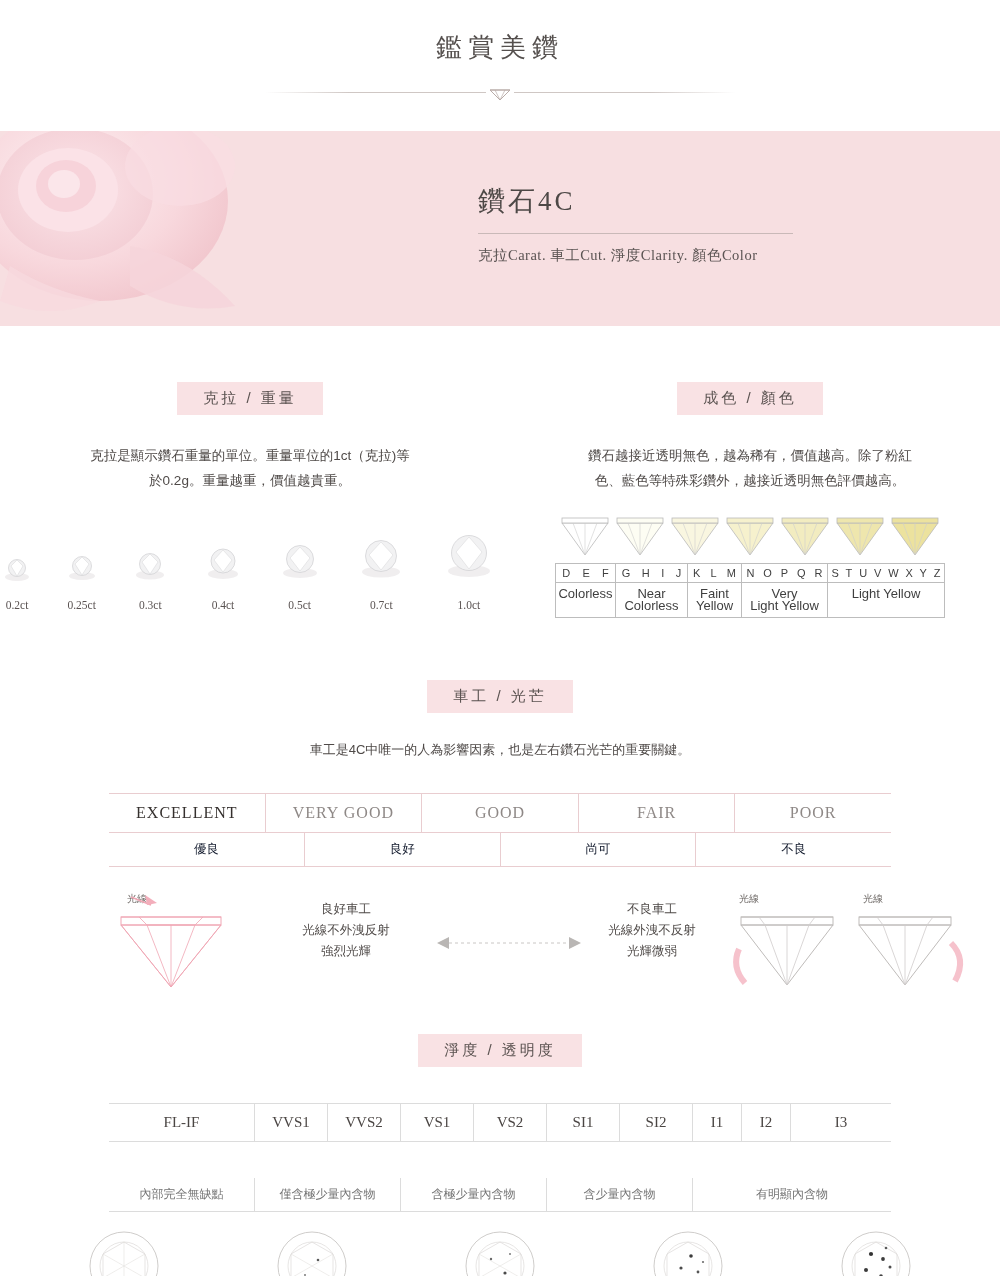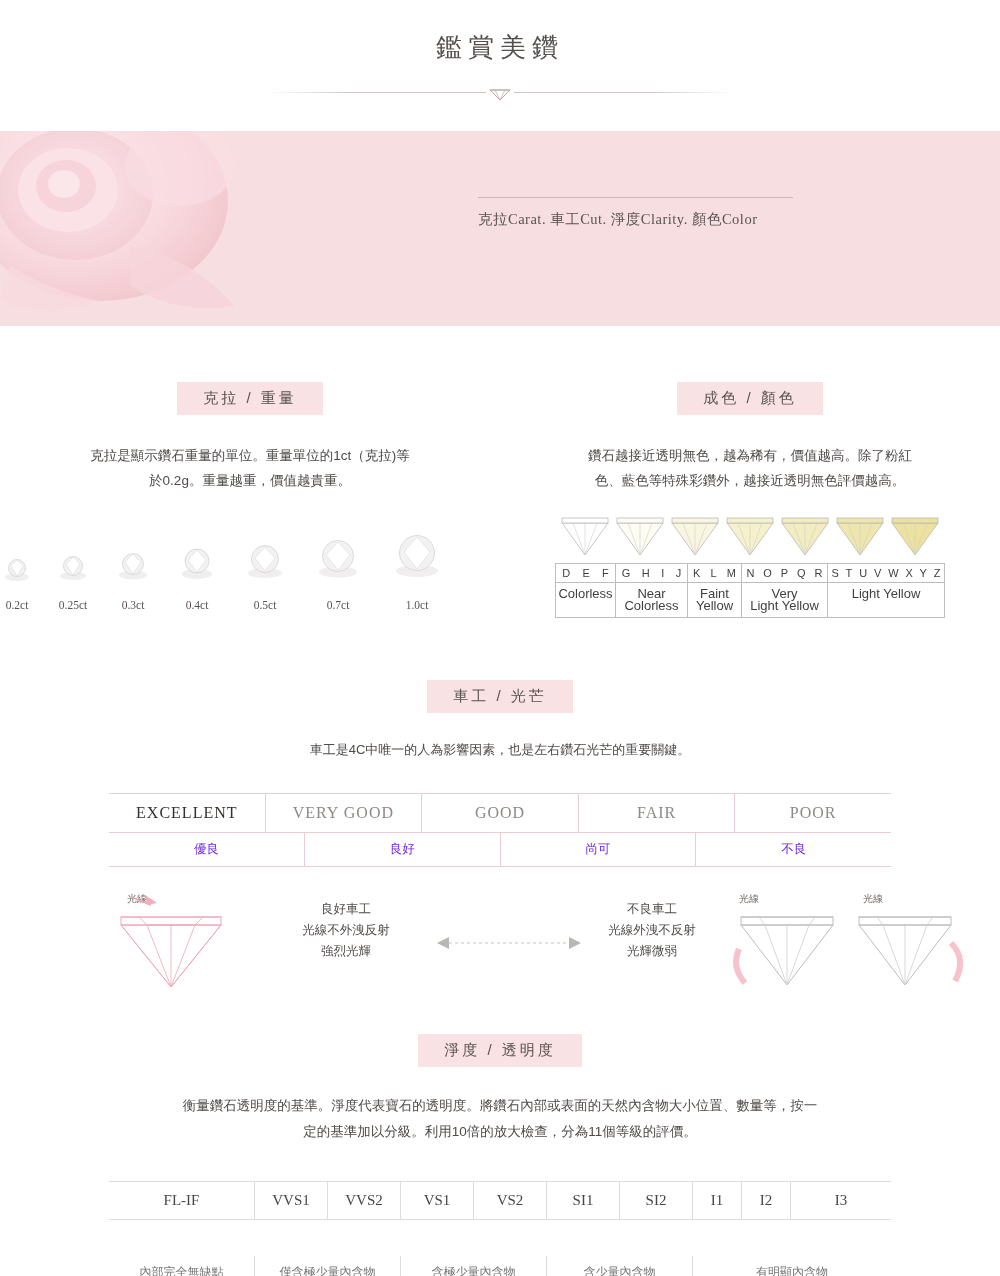--- a/index.html
+++ b/index.html
@@ -85,21 +85,21 @@
     font-size:13.5px;
     line-height:25px;
     color:#4f4a48;
     margin:28px auto 0;
     width:330px;
     text-align:center;
   }
 
   
   .carat-row {
-    display:flex; justify-content:flex-start; align-items:flex-end;
+    display:flex; justify-content:space-between; align-items:flex-end;
     gap:20px; margin-top:30px;
   }
   .carat-item { text-align:center; }
   .carat-item .stone { margin:0 auto; display:block; }
   .carat-item .lbl {
     font-family:"Liberation Serif", serif;
     font-size:11.5px; color:#5a5352; margin-top:14px;
   }
 
   
@@ -123,21 +123,21 @@
     font-family:"Liberation Serif", serif;
     font-size:16px; letter-spacing:1px;
     border-right:1px solid #e9cdd0;
   }
   .cut-grades .cell:last-child { border-right:none; }
   .cut-grades .cell.first { color:#35302e; }
   .cut-grades .cell.rest { color:#8e8886; }
   .cut-zh { display:flex; border-bottom:1px solid #e9cdd0; }
   .cut-zh .cell {
     flex:1; text-align:center; padding:8px 0;
-    font-size:12.5px; color:#6d28d9;
+    font-size:12.5px; color:#0f172a;
     border-right:1px solid #e9cdd0;
   }
   .cut-zh .cell:last-child { border-right:none; }
   .cut-zh .cell.first { color:#4a4543; }
 
   .cut-figs { position:relative; height:115px; margin-top:18px; }
   .cut-figs .fig { position:absolute; top:0; }
   .cut-note { position:absolute; font-size:12.5px; line-height:21px; color:#4f4a48; text-align:center; }
 
   
@@ -201,20 +201,21 @@
         <ellipse cx="95" cy="88" rx="78" ry="66" fill="url(#rg2)"></ellipse>
         <ellipse cx="88" cy="84" rx="50" ry="42" fill="#fbe2e7"></ellipse>
         <ellipse cx="86" cy="80" rx="30" ry="26" fill="#f7d3da"></ellipse>
         <ellipse cx="84" cy="78" rx="16" ry="14" fill="#fbe6ea"></ellipse>
         <path d="M150 140 Q210 150 255 200 Q200 210 150 180 Z" fill="#f6d5da" opacity="0.85"></path>
         <path d="M30 160 Q70 185 120 195 Q70 215 20 195 Z" fill="#f7dadf" opacity="0.8"></path>
         <ellipse cx="200" cy="60" rx="55" ry="40" fill="#f9dde2" opacity="0.7"></ellipse>
       </svg>
     </div>
     <div class="banner-text">
+      <div class="b-title">鑽石4C</div>
       <div class="b-rule"></div>
       <div class="b-sub">克拉Carat. 車工Cut. 淨度Clarity. 顏色Color</div>
     </div>
   </div>
 
   <div class="two-col">
 
     <div class="col">
       <span class="pill">克拉 / 重量</span>
       <p class="desc">克拉是顯示鑽石重量的單位。重量單位的1ct（克拉)等於0.2g。重量越重，價值越貴重。</p>
@@ -474,21 +475,20 @@
           <line x1="76" y1="38" x2="54" y2="98" stroke="#cfcccb" stroke-width="0.8"></line>
           <line x1="54" y1="38" x2="54" y2="98" stroke="#cfcccb" stroke-width="0.8"></line>
           <path d="M100 56 Q116 72 104 94" stroke="#f3aebb" stroke-width="6" fill="none" opacity="0.75"></path>
         </svg>
       </div>
     </div>
   </div>
 
   <div class="clarity-section">
     <span class="pill">淨度 / 透明度</span>
-    <p class="clarity-lead">衡量鑽石透明度的基準。淨度代表寶石的透明度。將鑽石內部或表面的天然內含物大小位置、數量等，按一定的基準加以分級。利用10倍的放大檢查，分為11個等級的評價。</p>
 
     <div class="clarity-table">
       <div class="clar-row1">
         <div class="c" style="flex:0 0 146px">FL-IF</div>
         <div class="c" style="flex:0 0 73px">VVS1</div>
         <div class="c" style="flex:0 0 73px">VVS2</div>
         <div class="c" style="flex:0 0 73px">VS1</div>
         <div class="c" style="flex:0 0 73px">VS2</div>
         <div class="c" style="flex:0 0 73px">SI1</div>
         <div class="c" style="flex:0 0 73px">SI2</div>

